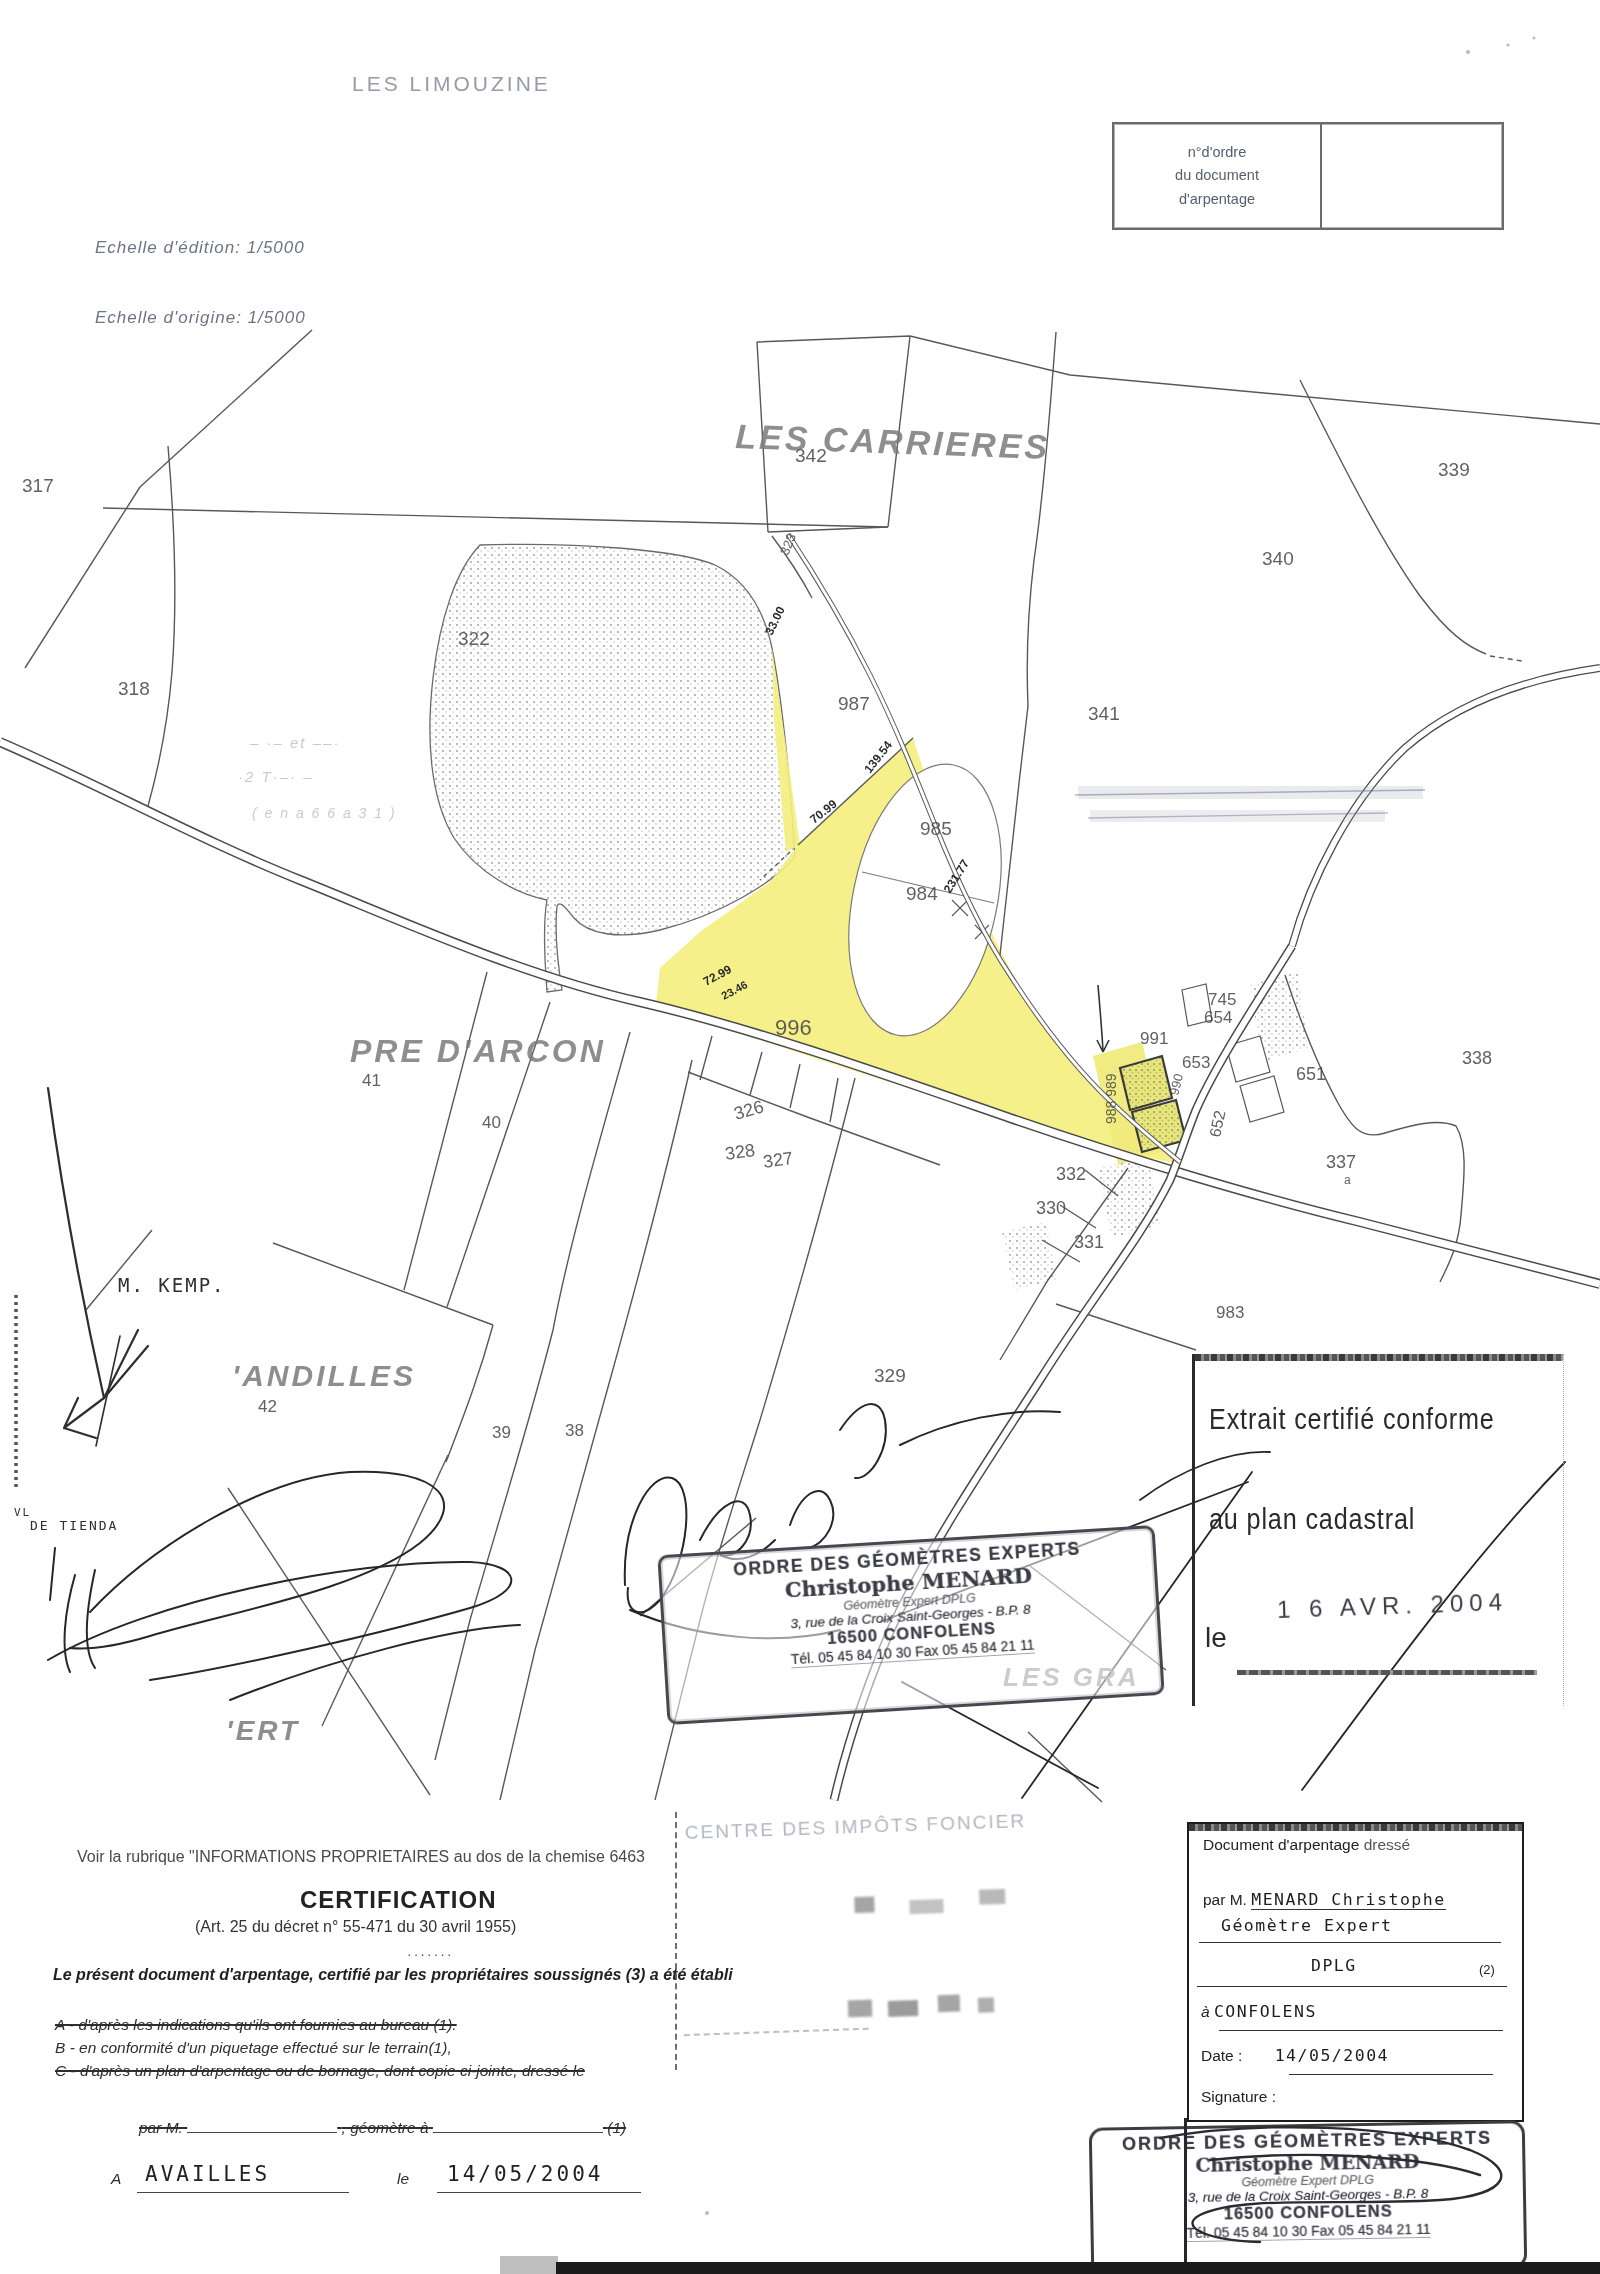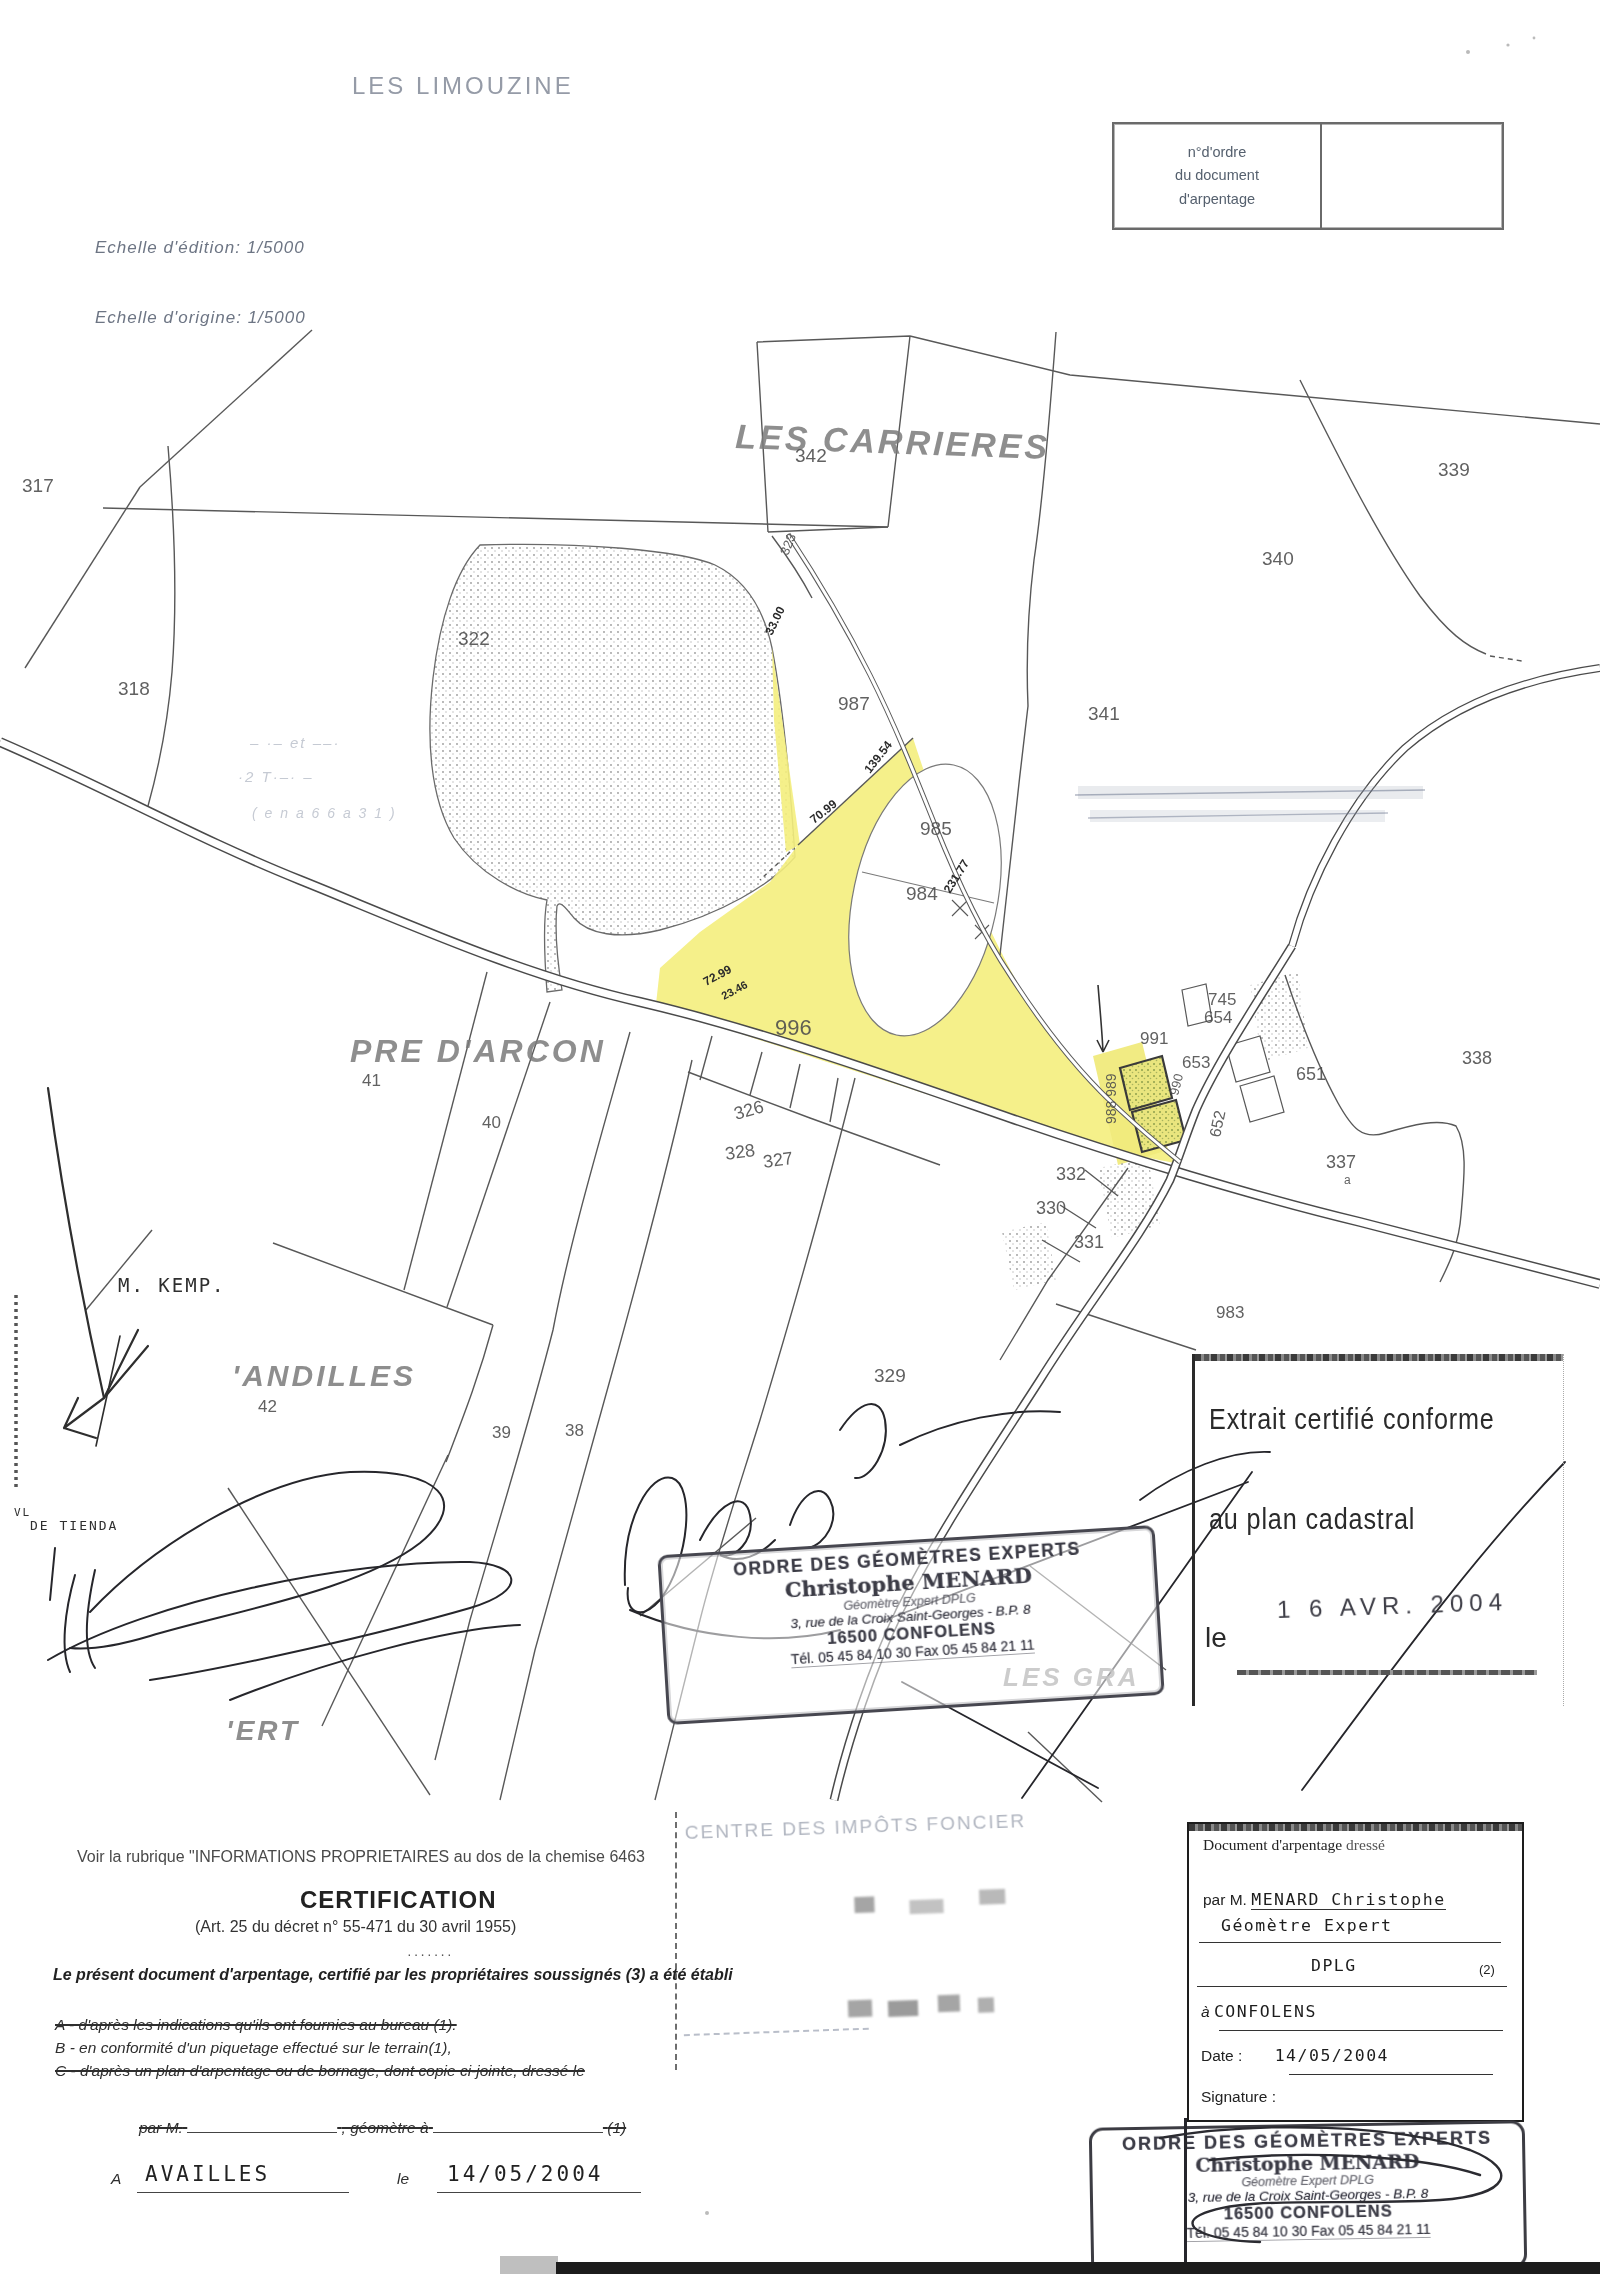--- a/index.html
+++ b/index.html
@@ -7,21 +7,21 @@
         font-family:"Liberation Sans",sans-serif;overflow:hidden;}
   .abs{position:absolute;}
   #map-svg{position:absolute;left:0;top:0;z-index:1;}
   text.lbl{font-family:"Liberation Sans",sans-serif;fill:#4a4a4a;}
   text.parcel{fill:#4c4c4c;opacity:.88;}
   text.place{fill:#7b7b7b;font-weight:bold;font-style:italic;letter-spacing:3px;opacity:.85;}
   text.dim{fill:#2b2b2b;font-weight:bold;}
   text.hand{fill:#2f2f2f;font-family:"DejaVu Sans Mono",monospace;letter-spacing:2px;}
   text.faint{fill:#8d96a8;opacity:.5;font-style:italic;letter-spacing:2px;}
   .logo-wrap{left:12px;top:26px;width:330px;height:180px;z-index:2;}
-  .place-top{left:352px;top:72px;font-size:24px;color:#959ba7;letter-spacing:3px;z-index:2;filter:blur(.3px);}
+  .place-top{left:352px;top:72px;font-size:21px;color:#959ba7;letter-spacing:3px;z-index:2;filter:blur(.3px);}
   .order-box{left:1112px;top:122px;width:388px;height:104px;border:2px solid #6a6a6a;z-index:2;
              box-shadow:inset 0 0 0 1px #b5b5b5;display:flex;}
   .order-left{width:206px;border-right:2px solid #6a6a6a;display:flex;flex-direction:column;
               justify-content:center;text-align:center;font-size:14.5px;color:#55606e;line-height:1.6;}
   .order-right{flex:1;}
   .echelle{font-size:17px;color:#6d7584;font-style:italic;letter-spacing:1px;z-index:2;filter:blur(.25px);}
   .stamp{color:#3f3f49;text-align:center;
          text-shadow:.5px .5px 0 rgba(70,70,80,.35),-.5px -.5px 0 rgba(70,70,80,.22);
          filter:blur(.35px) contrast(1.05);}
   .stamp1{left:662px;top:1540px;width:492px;height:158px;z-index:3;transform:rotate(-3.5deg);
@@ -330,21 +330,21 @@
     <div style="left:92px;top:352px;position:absolute;width:212px;border-bottom:1.5px solid #444;"></div>
     <div class="c-item" style="left:352px;top:330px;">le</div>
     <div class="hprint" style="left:402px;top:322px;position:absolute;">14/05/2004</div>
     <div style="left:392px;top:352px;position:absolute;width:204px;border-bottom:1.5px solid #444;"></div>
   </div>
 
   <div class="abs divider"></div>
 
   <div class="abs arp-box">
     <div class="speckle-bar"></div>
-    <div style="left:14px;top:12px;font-family:Liberation Serif, serif;">
+    <div style="left:14px;top:12px;">
       <span>Document d'arpentage</span>
       <span style="color:#555;">dressé</span>
     </div>
     <div style="left:14px;top:66px;">
       <span>par M.</span>
       <span class="a-hand" style="border-bottom:1.5px solid #333;">MENARD Christophe</span>
     </div>
     <div class="a-hand" style="left:32px;top:92px;">Géomètre Expert</div>
     <div class="a-ul" style="left:10px;top:118px;width:302px;"></div>
     <div class="a-hand" style="left:122px;top:132px;">DPLG</div>

